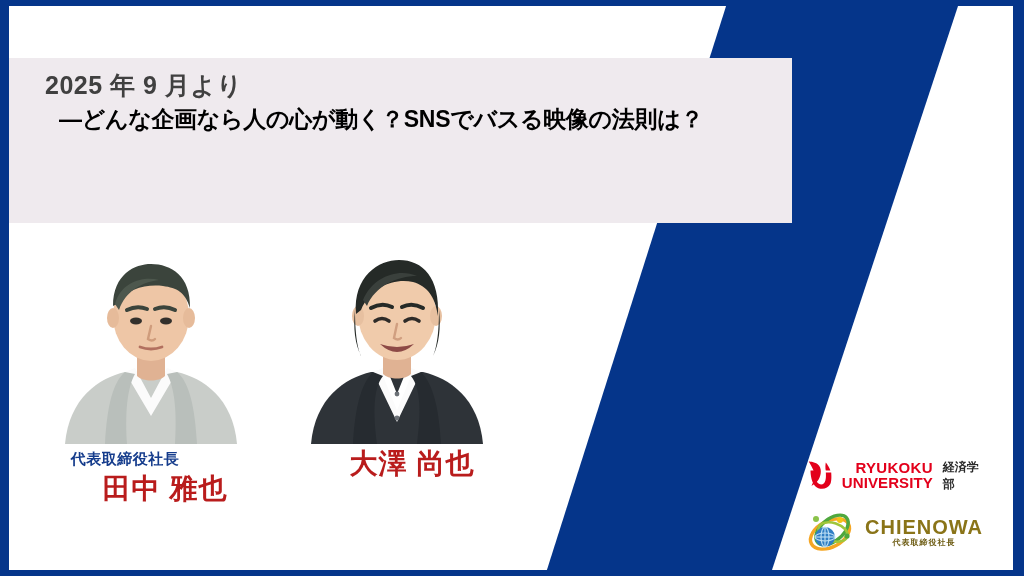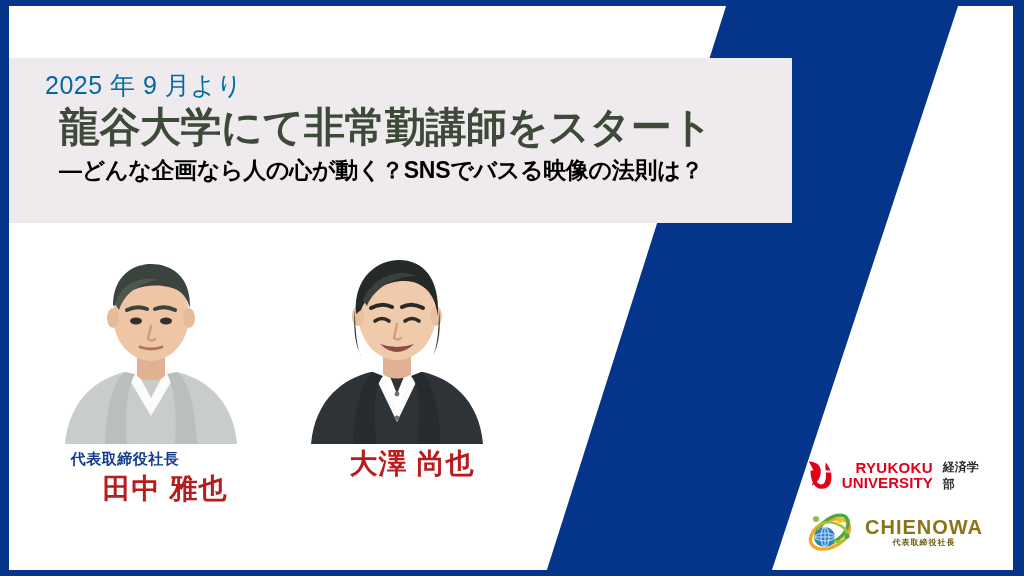--- a/index.html
+++ b/index.html
@@ -33,22 +33,22 @@
     position:absolute;
     left:9px;top:58px;
     width:783px;height:165px;
     background:#efeaee;
     z-index:12;
     box-sizing:border-box;
     padding:14px 0 0 36px;
   }
   .kicker{
     font-size:25px;
-    font-weight:400;
-    color:#0369a1;
+    font-weight:700;
+    color:#404040;
     letter-spacing:0.5px;
     line-height:1.1;
     white-space:nowrap;
   }
   .headline{
     font-size:41px;
     font-weight:800;
     color:#3d4a38;
     letter-spacing:-0.5px;
     line-height:1.15;
@@ -161,21 +161,20 @@
   <svg class="geo" viewBox="0 0 1024 576" preserveAspectRatio="none">
     <rect x="0" y="0" width="1024" height="576" fill="#ffffff"></rect>
 
     <polygon points="728,0 1024,0 1024,576 545,576" fill="#05358a"></polygon>
 
     <polygon points="960,0 1024,0 1024,576 770,576" fill="#ffffff"></polygon>
   </svg>
 
   <div class="title-band">
     <div class="kicker">2025 年 9 月より</div>
-    <div class="headline">龍谷大学にて非常勤講師をスタート</div>
     <div class="subline">―どんな企画なら人の心が動く？SNSでバスる映像の法則は？</div>
   </div>
 
   <div class="people">
 
     <div class="person person-a">
       <div class="photo">
         <svg width="200" height="196" viewBox="0 0 200 196">
           <rect width="200" height="196" fill="#ffffff"></rect>
 

